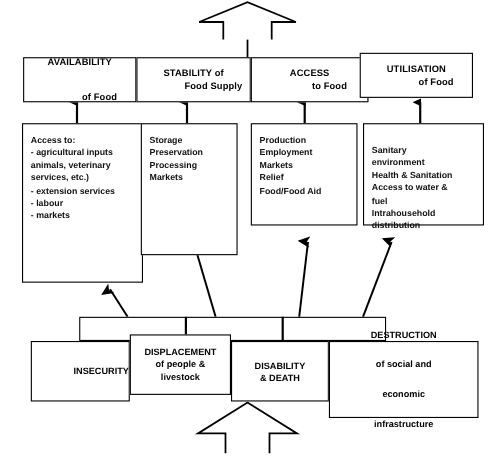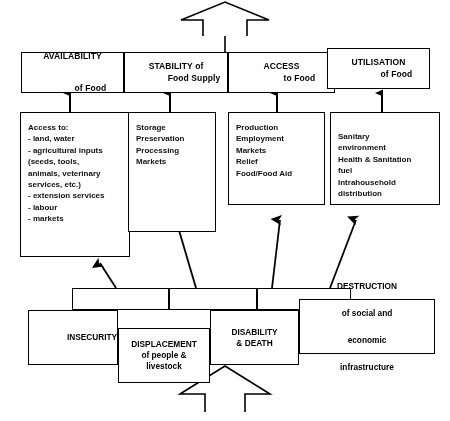--- a/index.html
+++ b/index.html
@@ -117,23 +117,21 @@
     <div>ACCESS</div>
     <div class="l2">to Food</div>
   </div>
   <div class="box pillar" style="left:327px; top:48px; width:103px; height:41px;">
     <div>UTILISATION</div>
     <div class="l2">of Food</div>
   </div>
 
   <div class="box detail" style="left:20px; top:112px; width:110px; height:145px;">
     <div class="ln">Access to:</div>
-    <div class="ln">- land, water</div>
     <div class="ln">- agricultural inputs</div>
-    <div class="ln">(seeds, tools,</div>
     <div class="ln">animals, veterinary</div>
     <div class="ln">services, etc.)</div>
     <div class="ln">- extension services</div>
     <div class="ln">- labour</div>
     <div class="ln">- markets</div>
   </div>
 
   <div class="box detail" style="left:128px; top:112px; width:88px; height:120px;">
     <div class="ln">Storage</div>
     <div class="ln">Preservation</div>
@@ -146,41 +144,42 @@
     <div class="ln">Employment</div>
     <div class="ln">Markets</div>
     <div class="ln">Relief</div>
     <div class="ln">Food/Food Aid</div>
   </div>
 
   <div class="box detail" style="left:330px; top:112px; width:110px; height:93px; padding-top:18px;">
     <div class="ln">Sanitary</div>
     <div class="ln">environment</div>
     <div class="ln">Health &amp; Sanitation</div>
+    <div class="ln">Access to water &amp;</div>
     <div class="ln">fuel</div>
     <div class="ln">Intrahousehold</div>
     <div class="ln">distribution</div>
   </div>
 
   <div class="connector-bar" style="left:72px; top:288px; width:279px; height:22px;"></div>
   <div class="bar-divider" style="left:168px; top:288px; height:22px;"></div>
   <div class="bar-divider" style="left:256px; top:288px; height:22px;"></div>
 
   <div class="box shock" style="left:28px; top:310px; width:90px; height:55px;padding-left:38px;">
     <div>INSECURITY</div>
   </div>
-  <div class="box shock" style="left:118px; top:328px; width:92px; height:55px;">
+  <div class="box shock" style="left:118px; top:304px; width:92px; height:55px;">
     <div>DISPLACEMENT</div>
     <div>of people &amp;</div>
     <div>livestock</div>
   </div>
   <div class="box shock" style="left:210px; top:310px; width:89px; height:55px;">
     <div>DISABILITY</div>
     <div>&amp; DEATH</div>
   </div>
-  <div class="box shock" style="left:299px; top:299px; width:136px; height:55px;gap:16px;">
+  <div class="box shock" style="left:299px; top:310px; width:136px; height:70px;gap:16px;">
     <div>DESTRUCTION</div>
     <div>of social and</div>
     <div>economic</div>
     <div>infrastructure</div>
   </div>
 
 </div>
 
 </body></html>

